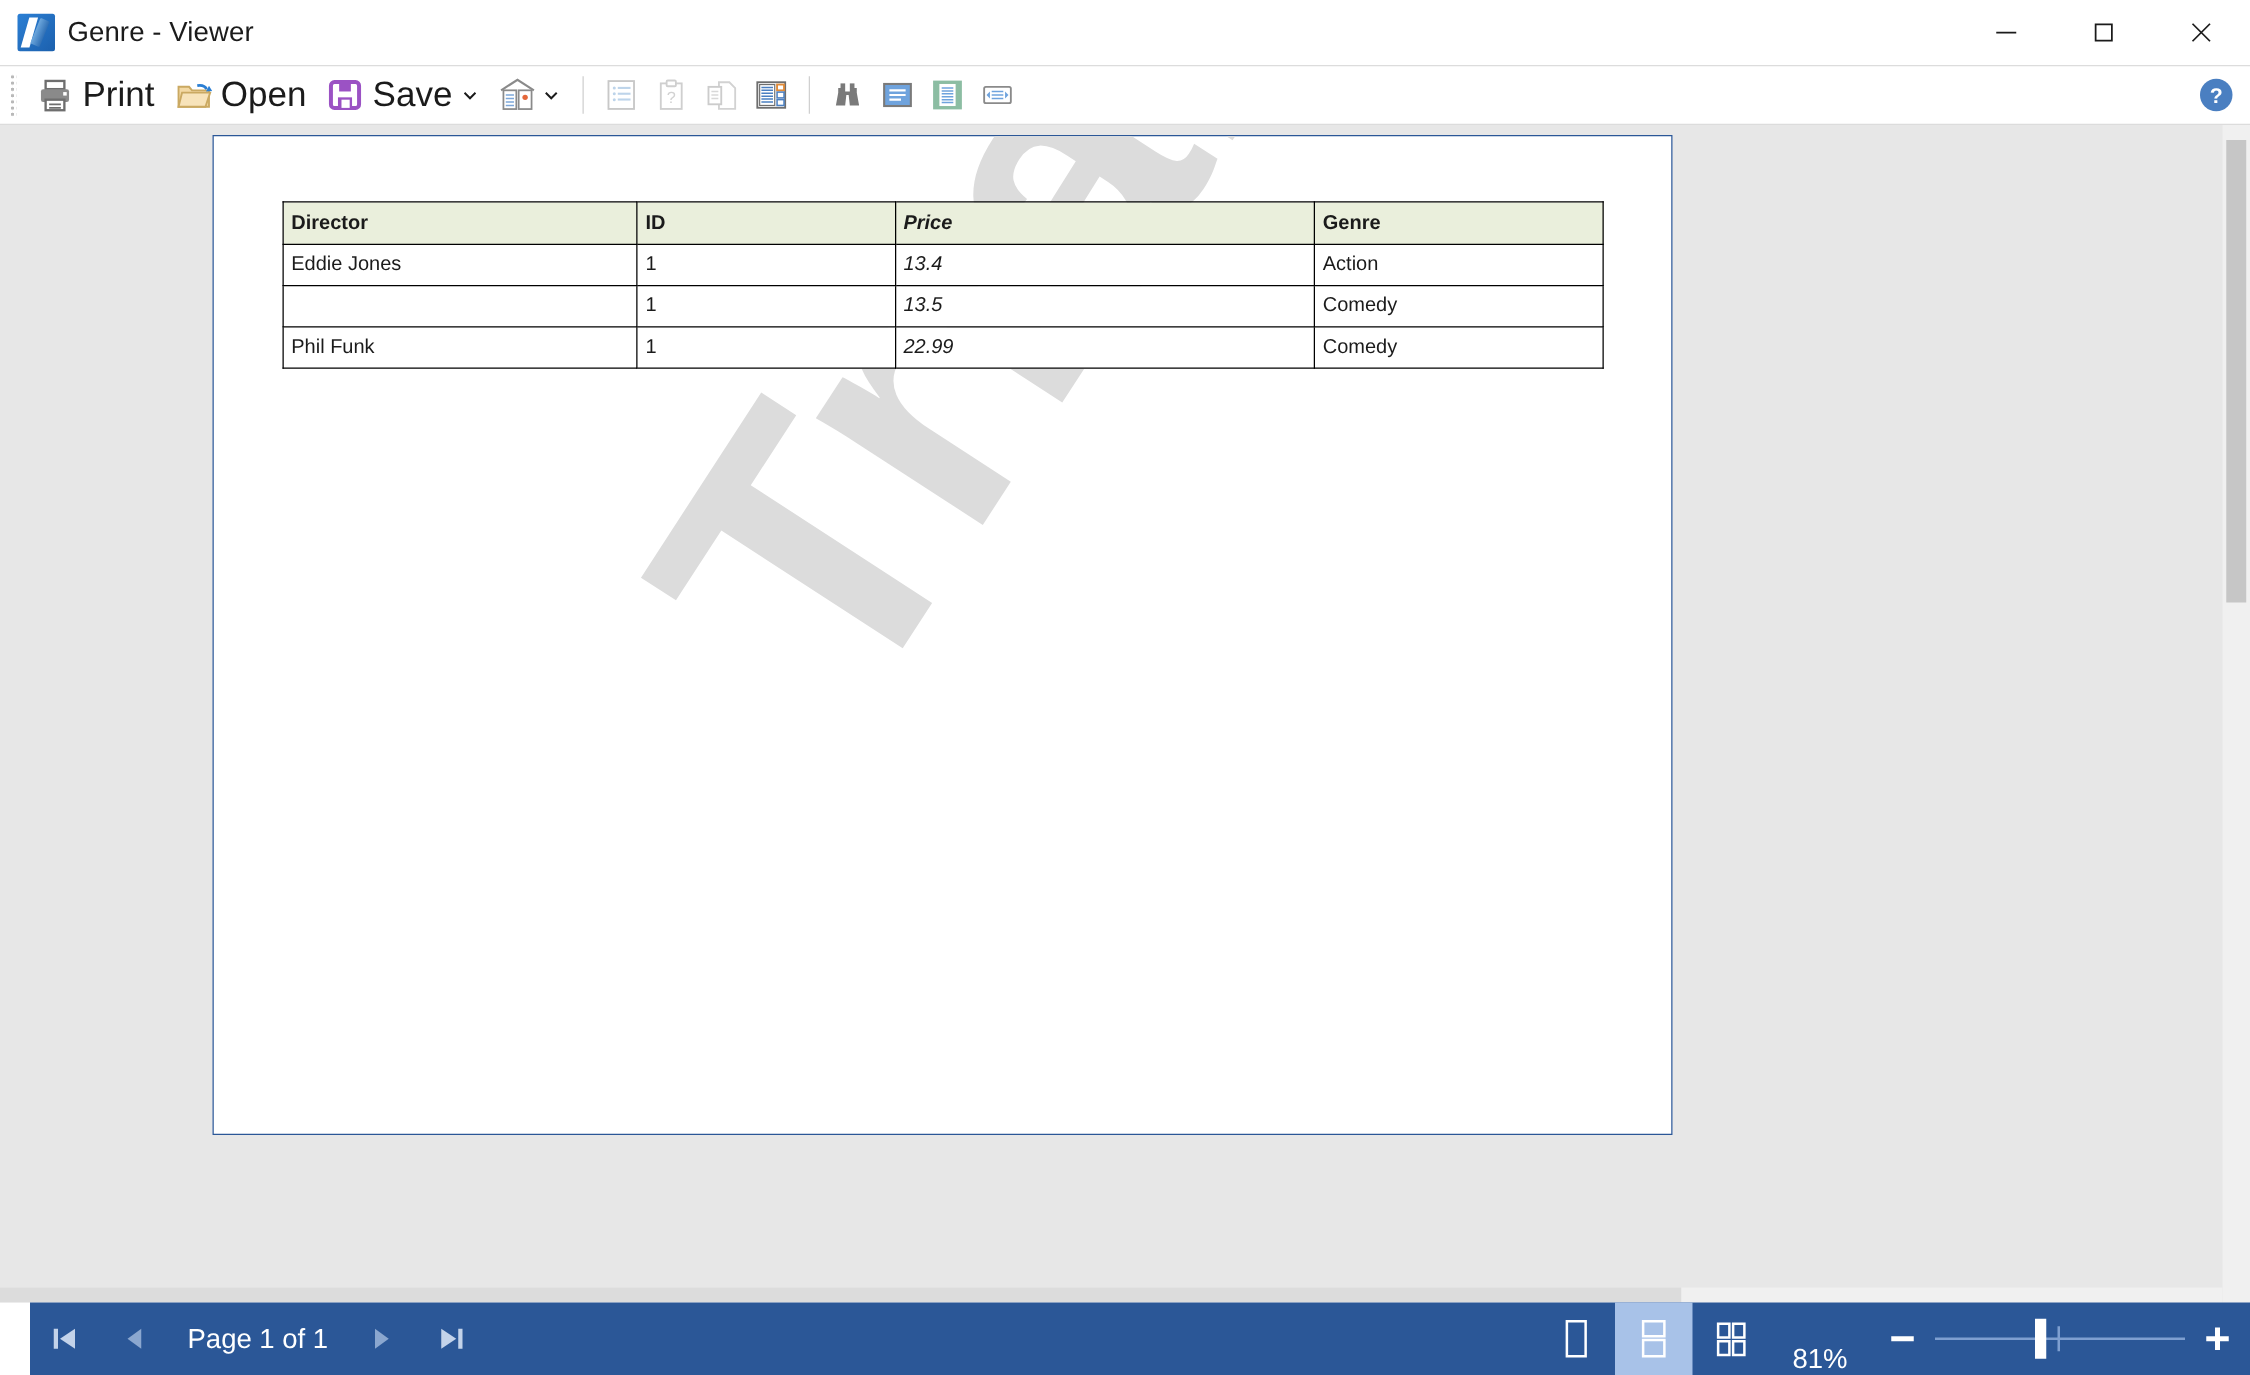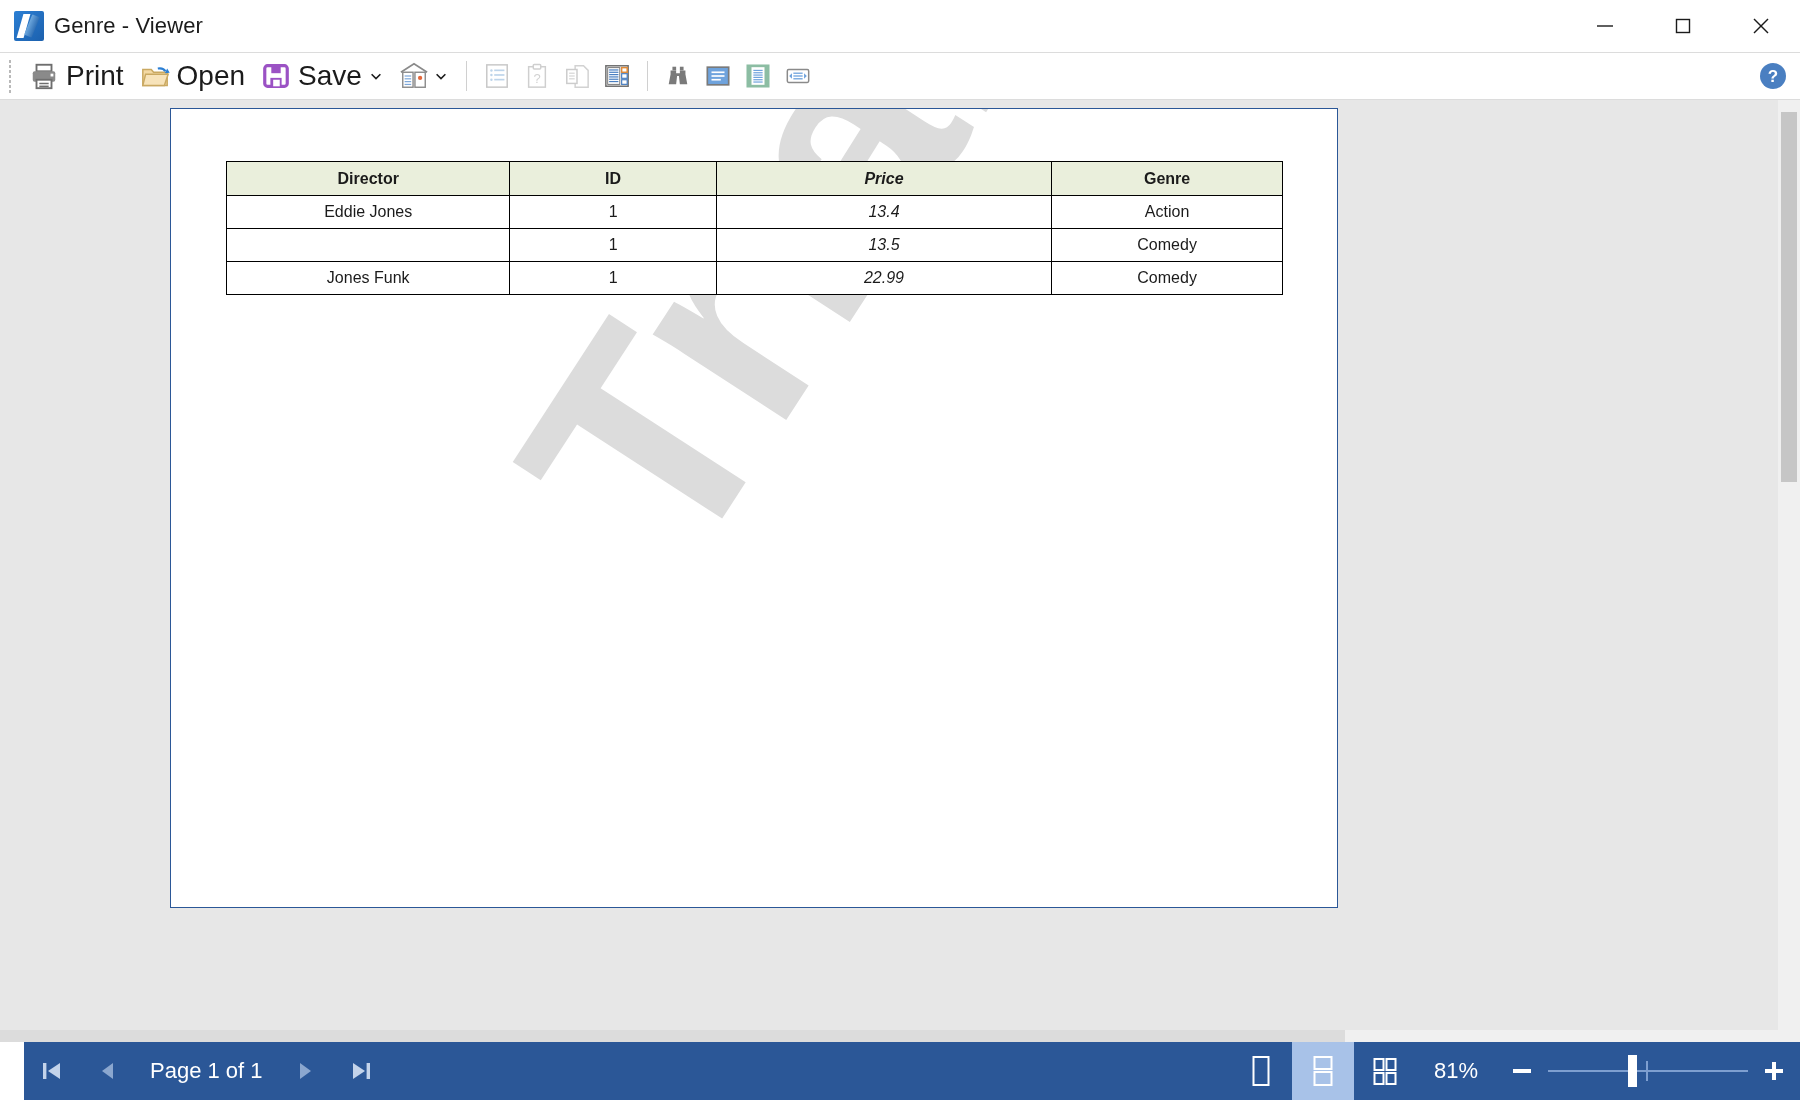--- a/index.html
+++ b/index.html
@@ -131,21 +131,21 @@
     position: absolute;
     left: 55px; top: 52px;
     width: 1057px;
     border-collapse: collapse;
     background: transparent;
   }
   .rpt-table th, .rpt-table td {
     border: 1px solid #000000;
     font-size: 16px;
     color: #1b1b1b;
-    text-align: center;
+    text-align: left;
     height: 33px;
     padding: 0 6px;
     font-weight: normal;
     background-clip: padding-box;
     margin-top: 28px;
   }
   .rpt-table th {
     font-weight: bold;
     background: #eaefdc;
     height: 34px;
@@ -187,21 +187,21 @@
   .nav-btn {
     width: 56px; height: 58px;
     display: flex; align-items: center; justify-content: center;
   }
   .page-label {
     font-size: 22px; color: #ffffff;
     padding: 0 14px; white-space: nowrap;
   }
   .status-right {
     position: absolute; right: 0; top: 0; height: 58px;
-    display: flex; align-items: center;
+    display: flex; align-items: flex-end;
   }
   .view-btn {
     width: 62px; height: 58px;
     display: flex; align-items: center; justify-content: center;
   }
   .view-btn.active { background: #a8c2e8; }
   .zoom-pct {
     font-size: 22px; color: #ffffff; padding: 0 18px; white-space: nowrap;
   }
   .zoom-minus, .zoom-plus {
@@ -446,21 +446,21 @@
             <td class="col-2">13.4</td>
             <td class="col-3">Action</td>
           </tr>
           <tr>
             <td class="col-0"></td>
             <td class="col-1">1</td>
             <td class="col-2">13.5</td>
             <td class="col-3">Comedy</td>
           </tr>
           <tr>
-            <td class="col-0">Jones Funk</td>
+            <td class="col-0">Phil Funk</td>
             <td class="col-1">1</td>
             <td class="col-2">22.99</td>
             <td class="col-3">Comedy</td>
           </tr>
         </tbody>
       </table>
     </div>
 
     <div class="vscroll">
       <div class="thumb"></div>

